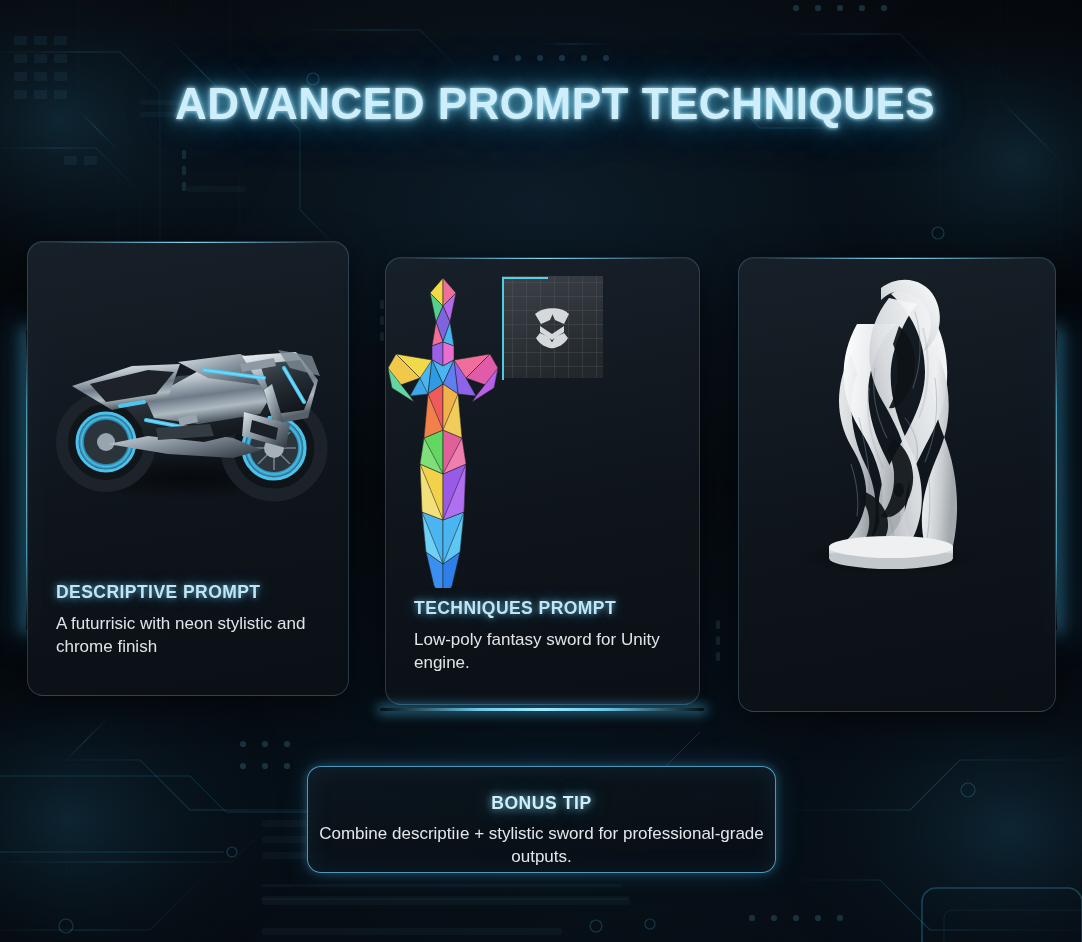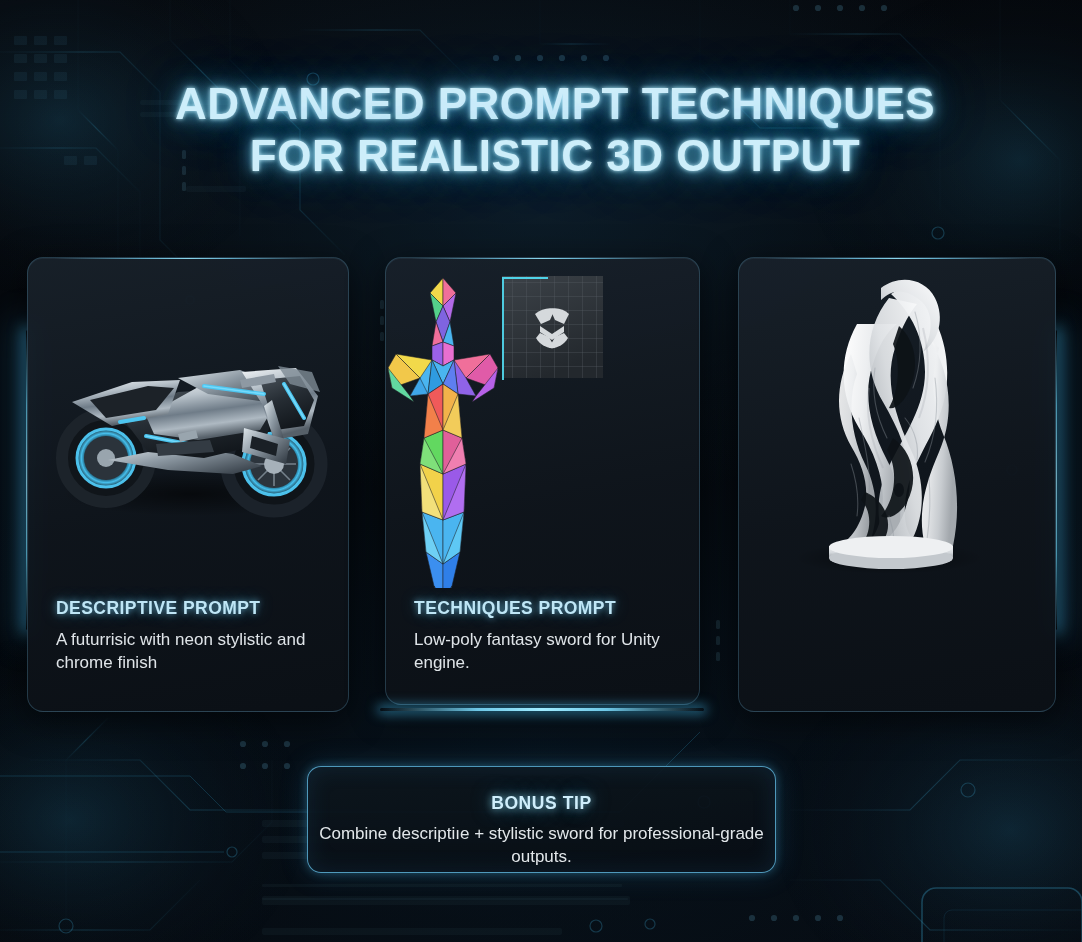--- a/index.html
+++ b/index.html
@@ -79,21 +79,21 @@
     position: absolute;
     border-radius: 16px;
     border: 1px solid rgba(86,140,170,0.34);
     background:
       linear-gradient(170deg, rgba(24,33,42,0.96) 0%, rgba(15,21,28,0.97) 55%, rgba(11,16,22,0.98) 100%);
     box-shadow:
       inset 0 1px 0 rgba(150,210,240,0.07),
       0 8px 34px rgba(0,0,0,0.55);
     overflow: hidden;
   }
-  #card-1 { left: 27px;  top: 257px; width: 322px; height: 455px; }
+  #card-1 { left: 27px;  top: 241px; width: 322px; height: 455px; }
   #card-2 { left: 385px; top: 257px; width: 315px; height: 448px; }
   #card-3 { left: 738px; top: 257px; width: 318px; height: 455px; }
 
   
   .card::before {
     content: "";
     position: absolute;
     top: -1px; left: 8%;
     width: 84%;
     height: 2px;
@@ -338,21 +338,20 @@
       <rect x="716" y="636" width="4" height="9" rx="1.5"></rect>
       <rect x="716" y="652" width="4" height="9" rx="1.5"></rect>
     </g>
   </svg>
 
   <div class="edge-glow left"></div>
   <div class="edge-glow right"></div>
 
   <h1 id="title">
     <span class="line">ADVANCED PROMPT TECHNIQUES</span>
-    <span class="line">FOR REALISTIC 3D OUTPUT</span>
   </h1>
 
   <div class="card" id="card-1">
     <div class="card-visual">
       <svg viewBox="0 0 322 320" width="322" height="320">
         <defs>
           <linearGradient id="chromeA" x1="0" y1="0" x2="0.3" y2="1">
             <stop offset="0%" stop-color="#f3f6f8"></stop>
             <stop offset="30%" stop-color="#b9c3cb"></stop>
             <stop offset="58%" stop-color="#6f7c88"></stop>

